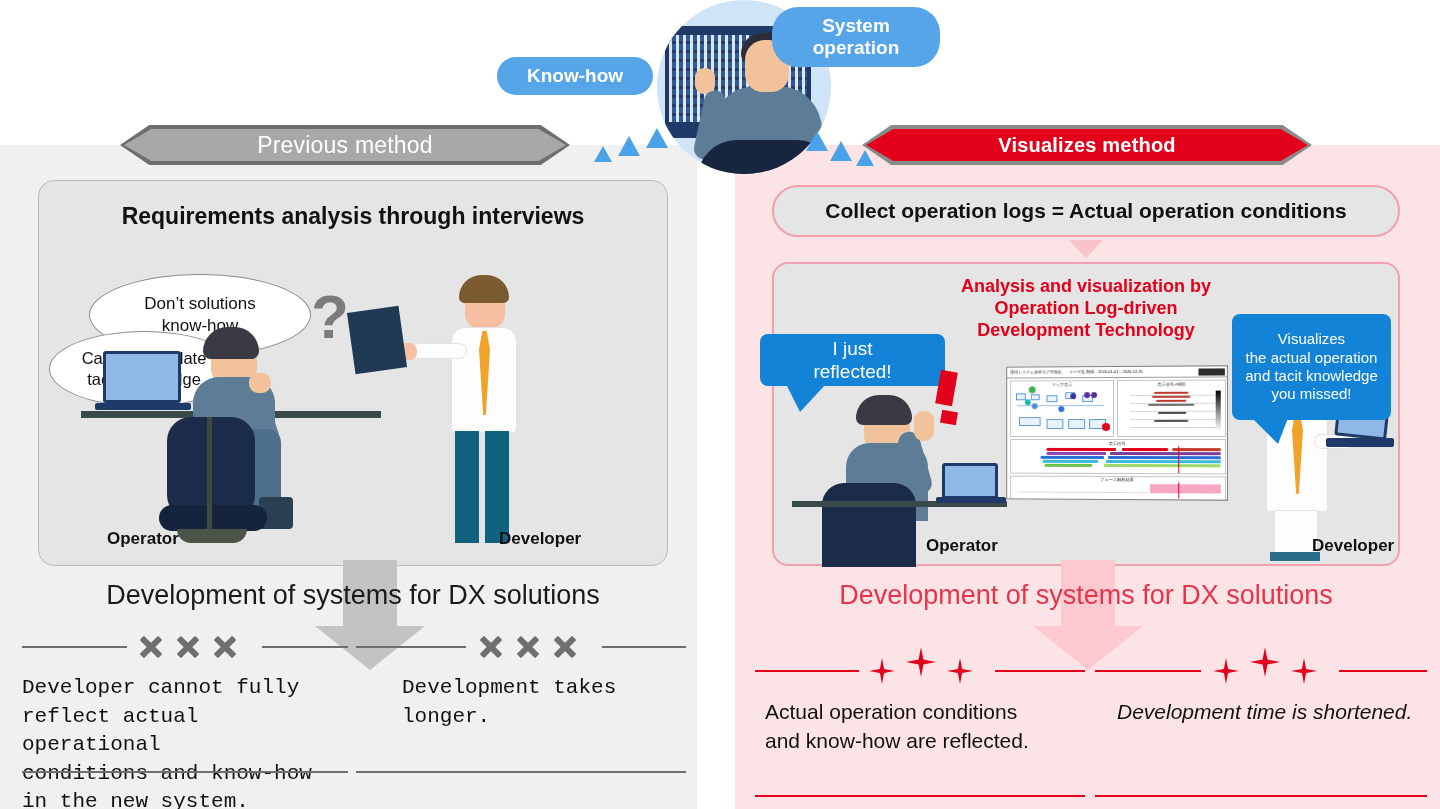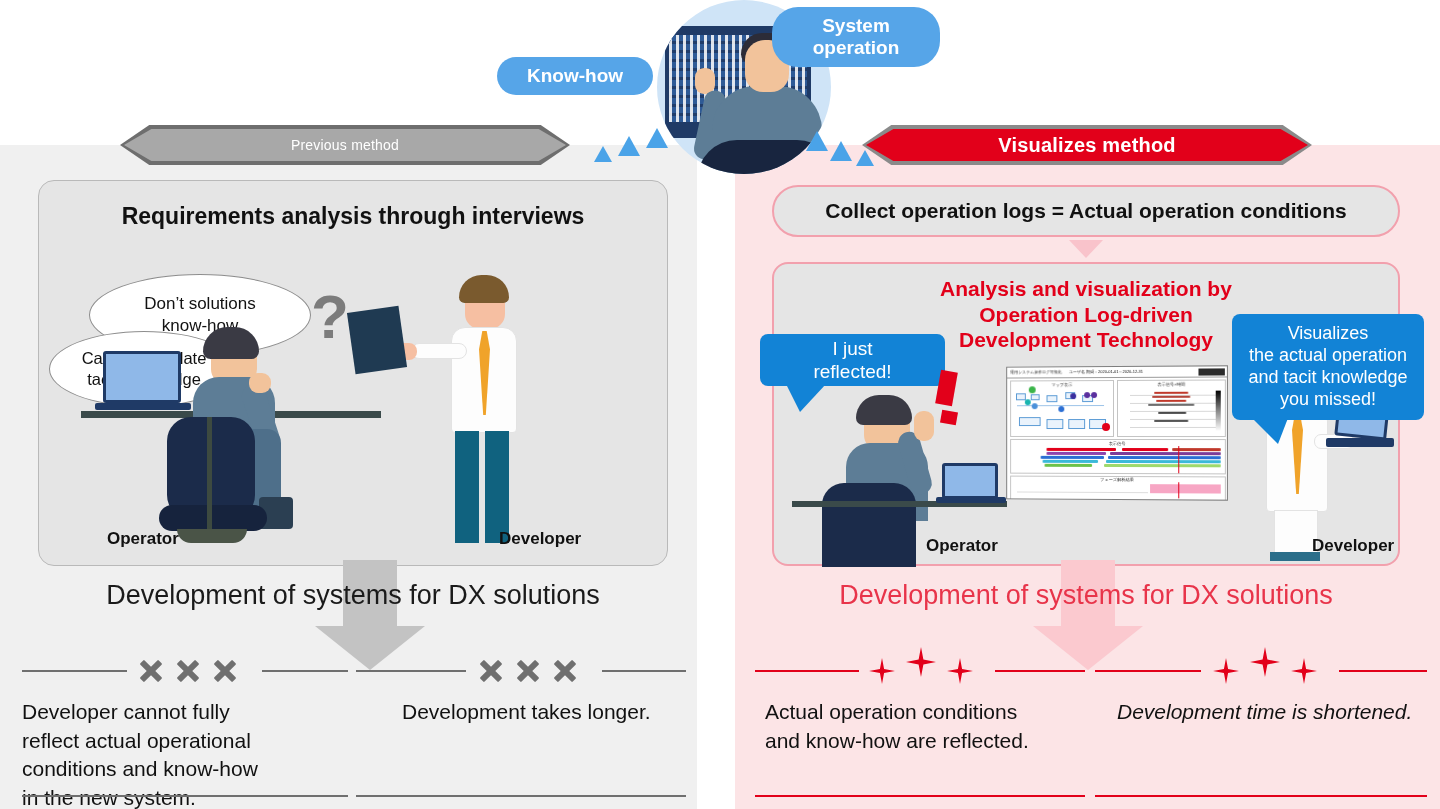--- a/index.html
+++ b/index.html
@@ -24,21 +24,21 @@
   .hex-outer {
     position: absolute; height: 40px;
     clip-path: polygon(0% 50%, 6.5% 0%, 93.5% 0%, 100% 50%, 93.5% 100%, 6.5% 100%);
     display: flex; align-items: center; justify-content: center;
   }
   .hex-inner {
     position: absolute; left: 4px; top: 4px; right: 4px; bottom: 4px;
     clip-path: polygon(0% 50%, 6.2% 0%, 93.8% 0%, 100% 50%, 93.8% 100%, 6.2% 100%);
   }
   .hex-label {
-    position: relative; z-index: 3; color: #fff; font-size: 14px;
+    position: relative; z-index: 3; color: #fff; font-size: 23px;
     letter-spacing: .2px;
   }
   #hex-prev { left: 120px; top: 125px; width: 450px; background: #6e6e6e; }
   #hex-prev .hex-inner { background: #a8a8a8; }
   #hex-dev { left: 862px; top: 125px; width: 450px; background: #8a8a8a; }
   #hex-dev .hex-inner { background: #e2001a; }
   #hex-dev .hex-label { font-weight: bold; font-size: 20px; }
 
   
   .card {
@@ -58,21 +58,21 @@
     border: 2px solid #f2a0ad; border-radius: 26px;
     display: flex; align-items: center; justify-content: center;
   }
   #card-collect span { font-size: 21px; font-weight: bold; color: #111; }
   #card-analysis {
     left: 772px; top: 262px; width: 628px; height: 304px;
     border: 2px solid #f2a0ad;
   }
   #analysis-title {
     position: absolute; left: 0; right: 0; top: 12px; text-align: center;
-    font-size: 21px; font-weight: bold; color: #e2001a; line-height: 1.22;
+    font-size: 18px; font-weight: bold; color: #e2001a; line-height: 1.22;
   }
 
   
   #pink-caret {
     position: absolute; left: 1069px; top: 240px;
     width: 0; height: 0;
     border-left: 17px solid transparent; border-right: 17px solid transparent;
     border-top: 18px solid #f9c3cb;
   }
 
@@ -170,21 +170,21 @@
   }
   .sbubble .tail {
     position: absolute; width: 0; height: 0;
   }
   #bubble-remember { left: 760px; top: 334px; width: 185px; height: 52px; font-size: 19px; }
   #bubble-remember .tail {
     left: 26px; bottom: -26px;
     border-left: 14px solid transparent; border-right: 26px solid transparent;
     border-top: 28px solid #1283d6;
   }
-  #bubble-visualize { left: 1232px; top: 314px; width: 192px; height: 106px; font-size: 18px; justify-content: center; }
+  #bubble-visualize { left: 1232px; top: 314px; width: 159px; height: 106px; font-size: 15px; justify-content: center; }
   #bubble-visualize .tail {
     left: 20px; bottom: -24px;
     border-left: 26px solid transparent; border-right: 10px solid transparent;
     border-top: 26px solid #1283d6;
   }
 
   
   #excl-bar {
     position: absolute; left: 938px; top: 371px; width: 17px; height: 34px;
     background: #e2001a; transform: rotate(10deg);
@@ -257,21 +257,21 @@
     border-top: 44px solid #fbc9cf;
   }
 
   
   .dx-line { position: absolute; text-align: center; font-size: 27px; }
   #dx-left  { left: 38px;  top: 580px; width: 630px; color: #1a1a1a; }
   #dx-right { left: 772px; top: 580px; width: 628px; color: #e8344a; }
 
   
   .outcome-zone { position: absolute; }
-  #out-left  { left: 10px;  top: 650px; width: 680px; height: 155px; }
+  #out-left  { left: 10px;  top: 626px; width: 680px; height: 155px; font-family: Liberation Mono, monospace; }
   #out-right { left: 745px; top: 650px; width: 686px; height: 155px; }
   .out-col { position: absolute; top: 0; height: 100%; }
   .rule {
     position: absolute; height: 2px; top: 20px;
   }
   .rule.gray { background: #6f6f6f; }
   .rule.red  { background: #e2001a; }
   .marks {
     position: absolute; top: 0; display: flex; align-items: center; gap: 11px;
     font-size: 0;

